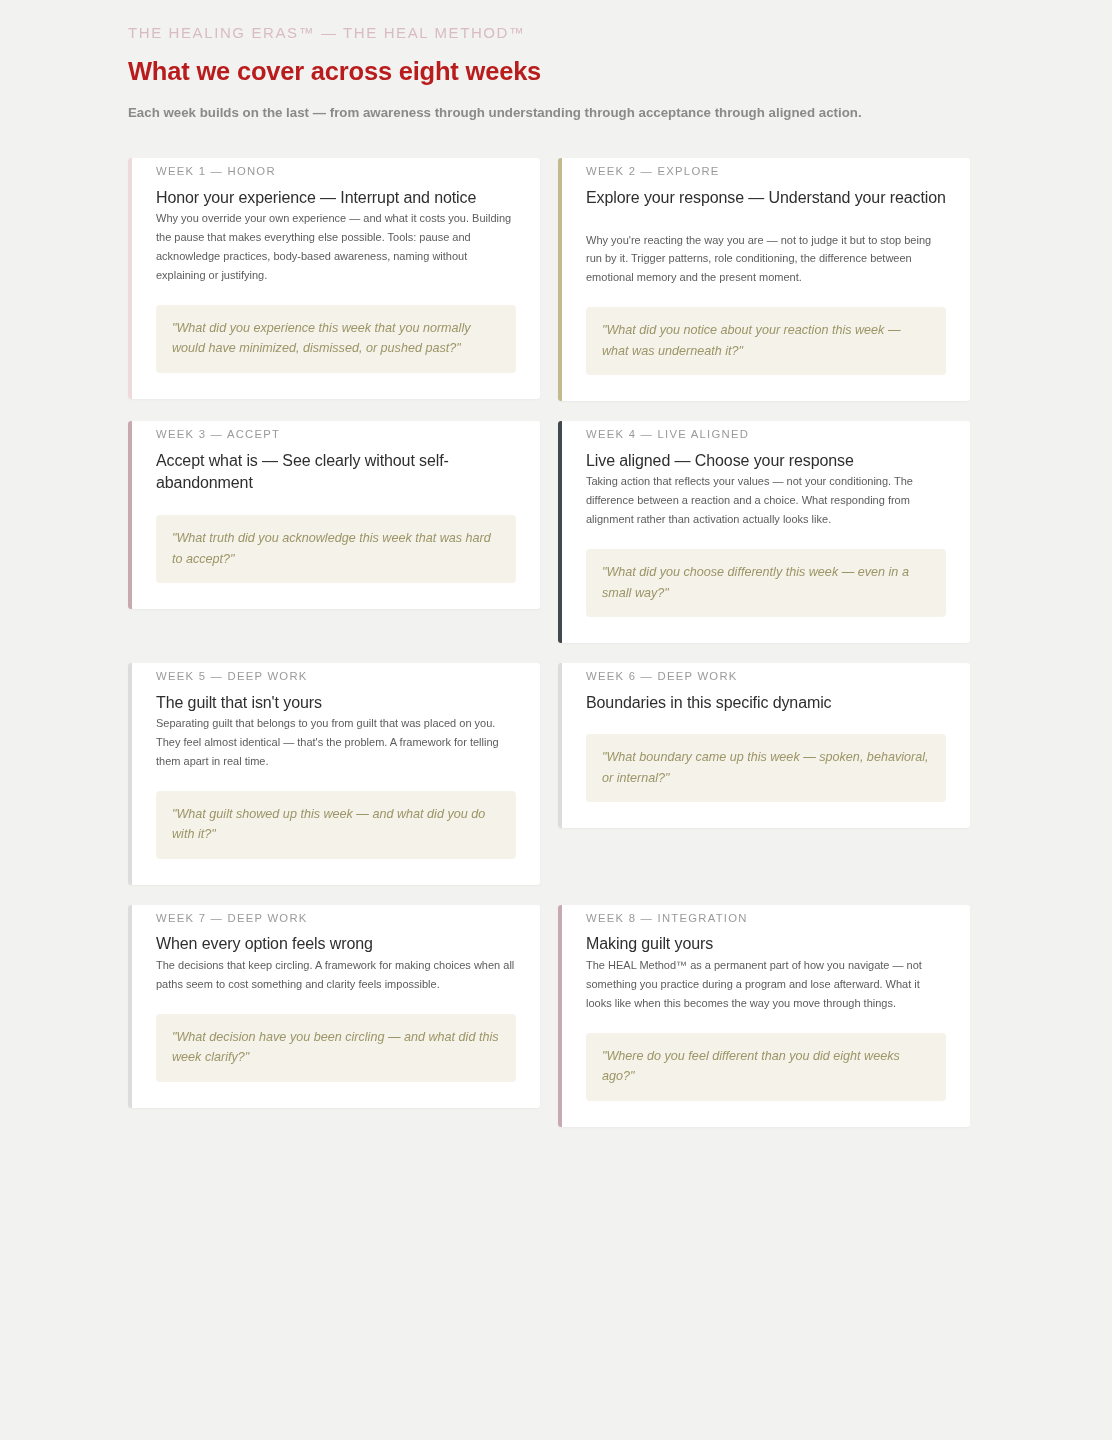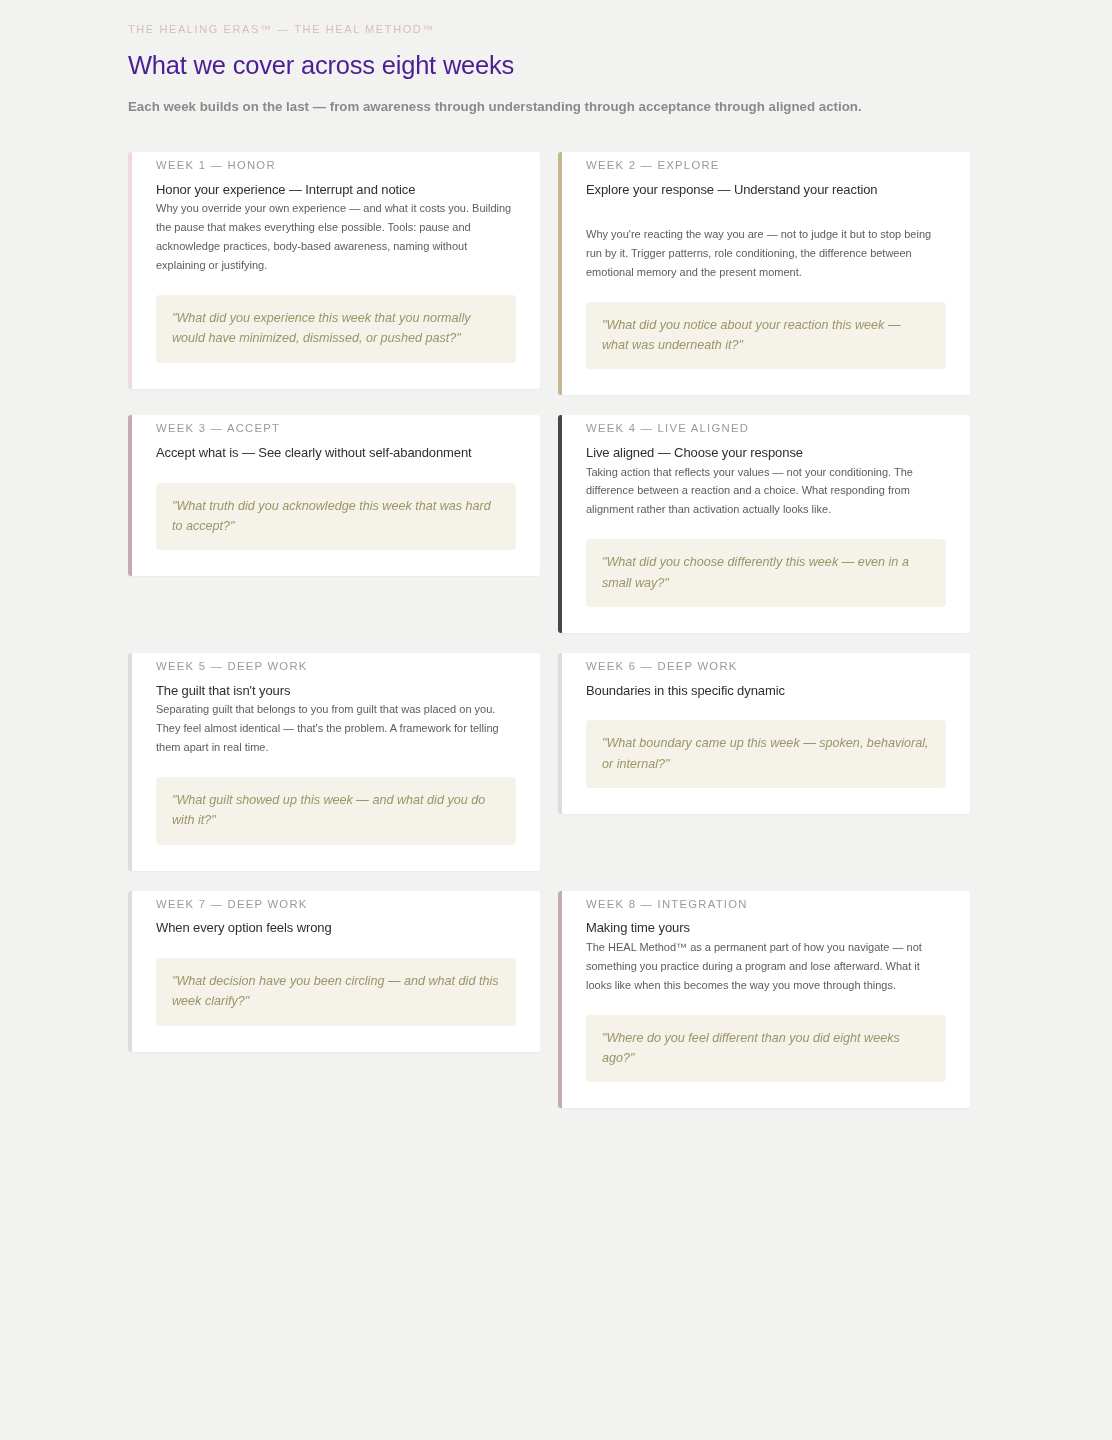--- a/index.html
+++ b/index.html
@@ -19,33 +19,33 @@
     padding: 0;
     overflow: hidden;
   }
 
   
   .header {
     padding: 18px 128px 0 128px;
   }
 
   .eyebrow {
-    font-size: 11px;
+    font-size: 15px;
     letter-spacing: 1.6px;
     color: #d9bcc0;
     text-transform: uppercase;
     font-weight: 400;
     line-height: 1.4;
     padding-top: 4px;
   }
 
   .page-title {
     font-size: 25.5px;
-    font-weight: 400;
-    color: #4c1d95;
+    font-weight: 700;
+    color: #b91c1c;
     letter-spacing: -0.2px;
     margin-top: 13px;
     line-height: 1.2;
   }
 
   .page-subtitle {
     font-size: 13.3px;
     font-weight: 700;
     color: #8a8a8a;
     margin-top: 16px;
@@ -84,21 +84,21 @@
 
   .week-label {
     font-size: 11.3px;
     letter-spacing: 1.25px;
     color: #9a9a9a;
     text-transform: uppercase;
     line-height: 1.3;
   }
 
   .card-title {
-    font-size: 13px;
+    font-size: 16px;
     font-weight: 400;
     color: #2e2e2e;
     line-height: 1.42;
     margin-top: 8px;
     letter-spacing: -0.1px;
   }
 
   .card-title.two-line {
     min-height: 44px;
   }
@@ -192,28 +192,29 @@
         <div class="card-title">Boundaries in this specific dynamic</div>
         <div class="quote">"What boundary came up this week — spoken, behavioral, or internal?"</div>
       </div>
     </div>
 
     <div class="card">
       <div class="accent" style="background: rgb(220, 220, 220);"></div>
       <div class="card-body row-pad-sm">
         <div class="week-label">WEEK 7 — DEEP WORK</div>
         <div class="card-title">When every option feels wrong</div>
+        <div class="card-desc">The decisions that keep circling. A framework for making choices when all paths seem to cost something and clarity feels impossible.</div>
         <div class="quote">"What decision have you been circling — and what did this week clarify?"</div>
       </div>
     </div>
 
     <div class="card">
       <div class="accent" style="background: rgb(201, 169, 176);"></div>
       <div class="card-body">
         <div class="week-label">WEEK 8 — INTEGRATION</div>
-        <div class="card-title">Making time yours</div>
+        <div class="card-title">Making guilt yours</div>
         <div class="card-desc">The HEAL Method™ as a permanent part of how you navigate — not something you practice during a program and lose afterward. What it looks like when this becomes the way you move through things.</div>
         <div class="quote">"Where do you feel different than you did eight weeks ago?"</div>
       </div>
     </div>
 
   </div>
 </div>
 
 </body></html>

